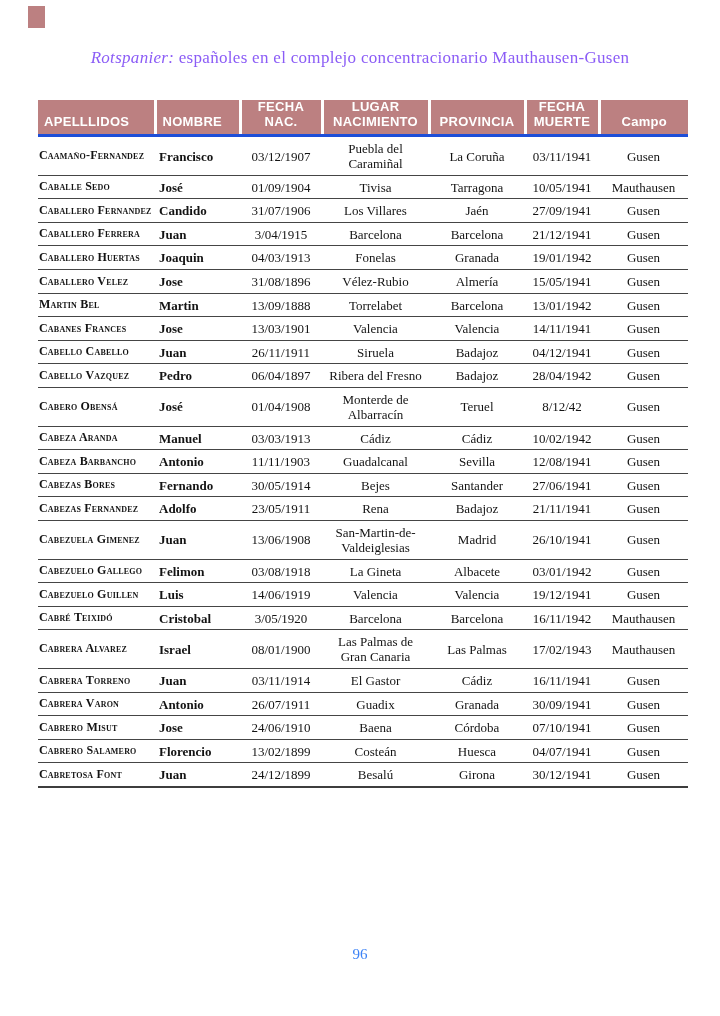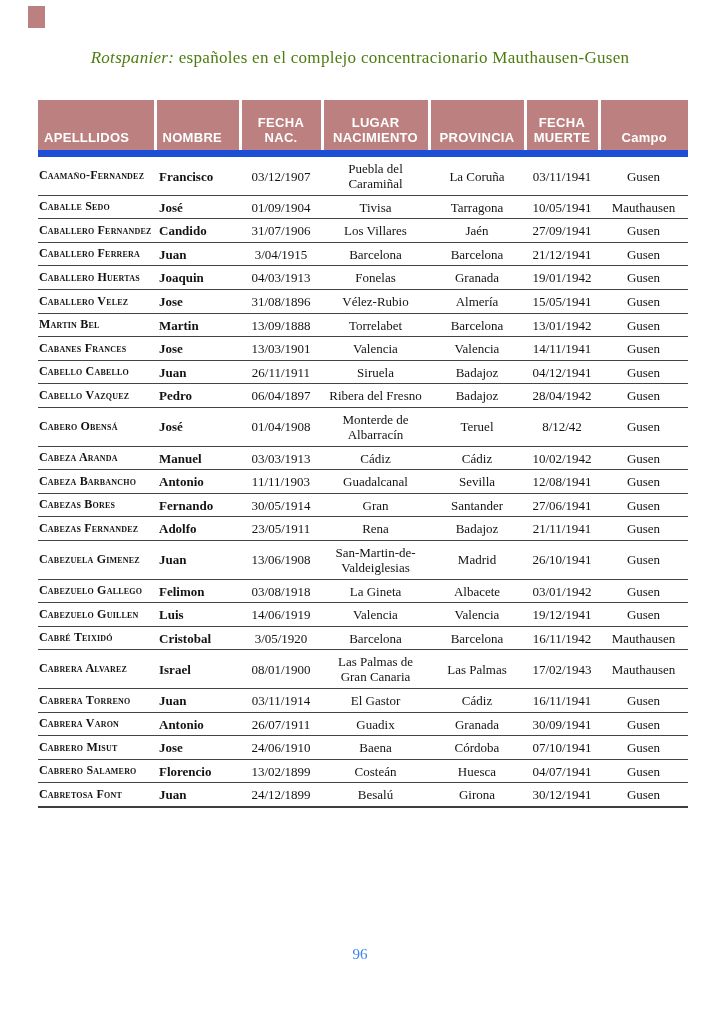--- a/index.html
+++ b/index.html
@@ -12,21 +12,21 @@
     overflow:hidden;
   }
   .page-tab {
     position:absolute; left:28px; top:6px;
     width:17px; height:22px;
     background:#bc8081;
   }
   .doc-title {
     position:absolute; top:48px; left:0; width:720px;
     text-align:center;
-    color:#4d7c0f;
+    color:#8b5cf6;
     font-size:17px;
     letter-spacing:0.3px;
     white-space:nowrap;
   }
   .doc-title .it { font-style:italic; }
   table.memorial {
     position:absolute; left:38px; top:100px;
     width:650px;
     border-collapse:collapse;
     table-layout:fixed;
@@ -34,23 +34,23 @@
   thead th {
     background:#bc8081;
     color:#ffffff;
     font-family:"Liberation Sans", sans-serif;
     font-weight:bold;
     font-size:13px;
     line-height:1.12;
     letter-spacing:0.3px;
     vertical-align:bottom;
     text-align:center;
-    padding:16px 3px 5px 3px;
+    padding:0 3px 5px 3px;
     border-left:3px solid #ffffff;
-    border-bottom:7px solid #1d4ed8;
+    border-bottom:3px solid #1d4ed8;
   }
   thead th.col-apellidos { border-left:none; text-align:left; padding-left:6px;margin-top:26px; }
   thead th.col-nombre { text-align:left; padding-left:6px; }
   tbody td {
     font-size:13px;
     line-height:1.16;
     padding:4px 3px 3.5px 3px;
     border-bottom:1.4px solid #454545;
     text-align:center;
     vertical-align:middle;
@@ -220,21 +220,21 @@
         <td class="col-fecha_nac">11/11/1903</td>
         <td class="col-lugar">Guadalcanal</td>
         <td class="col-provincia">Sevilla</td>
         <td class="col-fecha_muerte">12/08/1941</td>
         <td class="col-campo">Gusen</td>
       </tr>
       <tr>
         <td class="col-apellidos">Cabezas Bores</td>
         <td class="col-nombre">Fernando</td>
         <td class="col-fecha_nac">30/05/1914</td>
-        <td class="col-lugar">Gran</td>
+        <td class="col-lugar">Bejes</td>
         <td class="col-provincia">Santander</td>
         <td class="col-fecha_muerte">27/06/1941</td>
         <td class="col-campo">Gusen</td>
       </tr>
       <tr>
         <td class="col-apellidos">Cabezas Fernandez</td>
         <td class="col-nombre">Adolfo</td>
         <td class="col-fecha_nac">23/05/1911</td>
         <td class="col-lugar">Rena</td>
         <td class="col-provincia">Badajoz</td>

